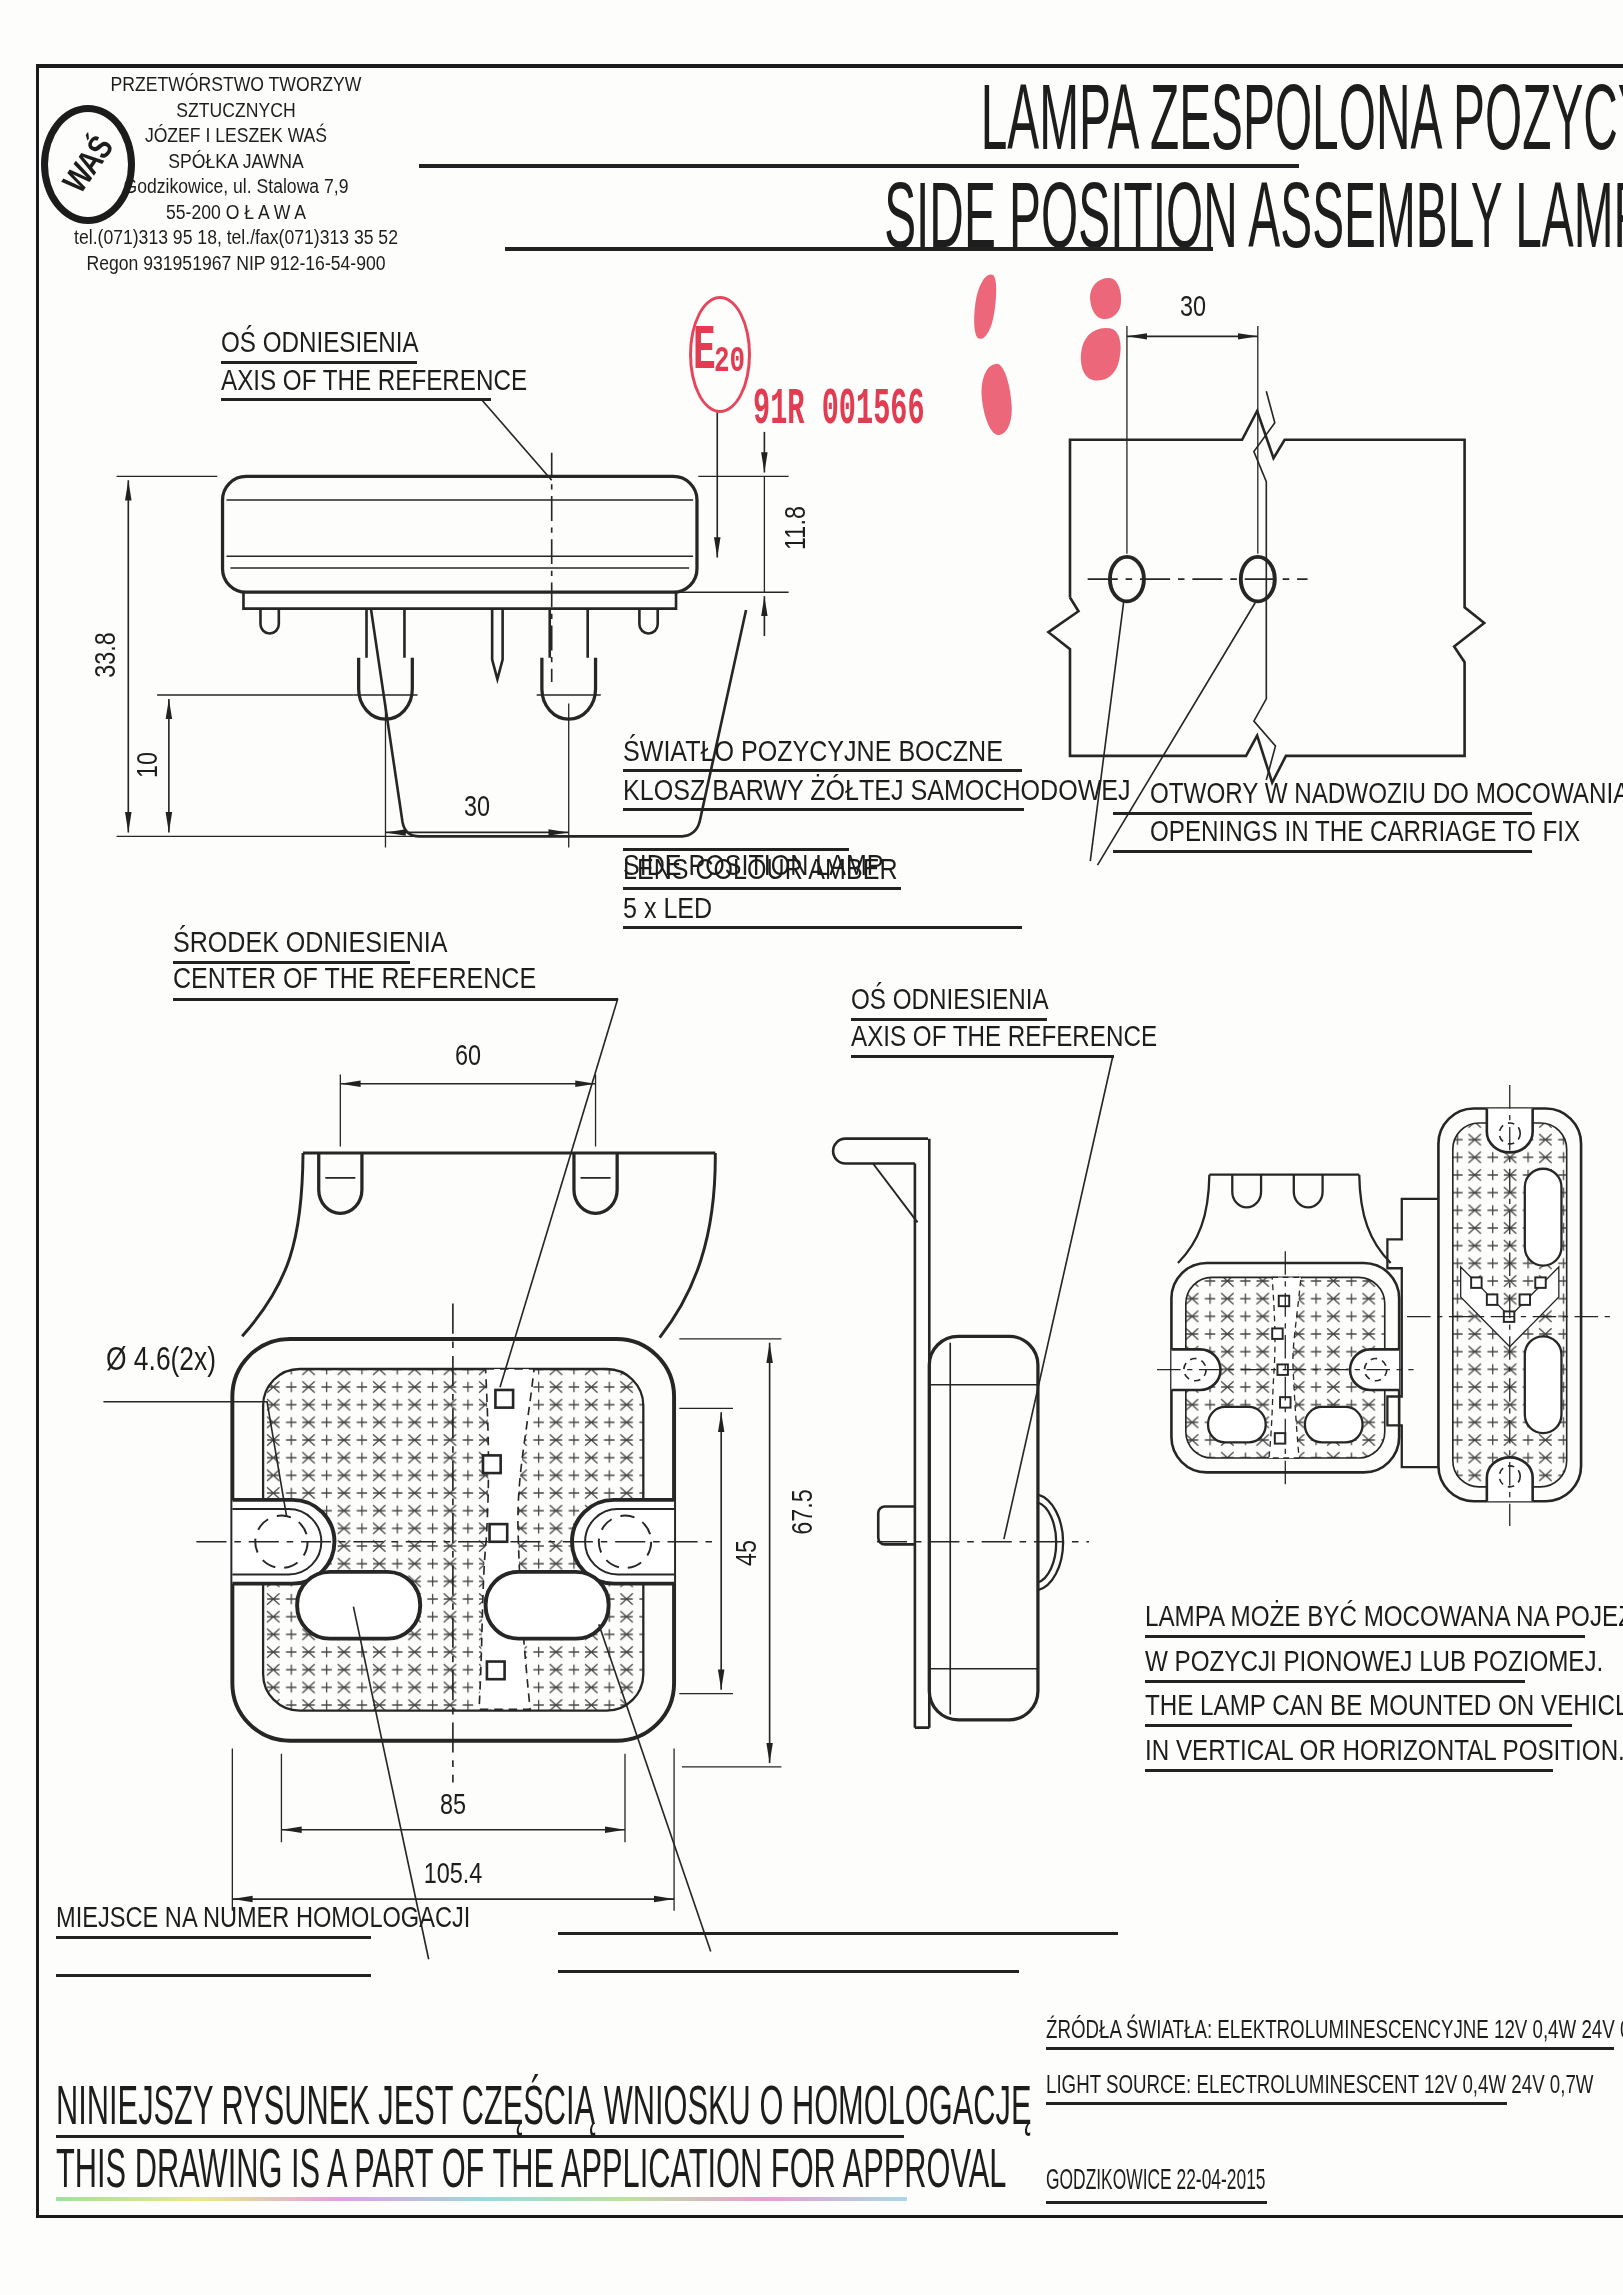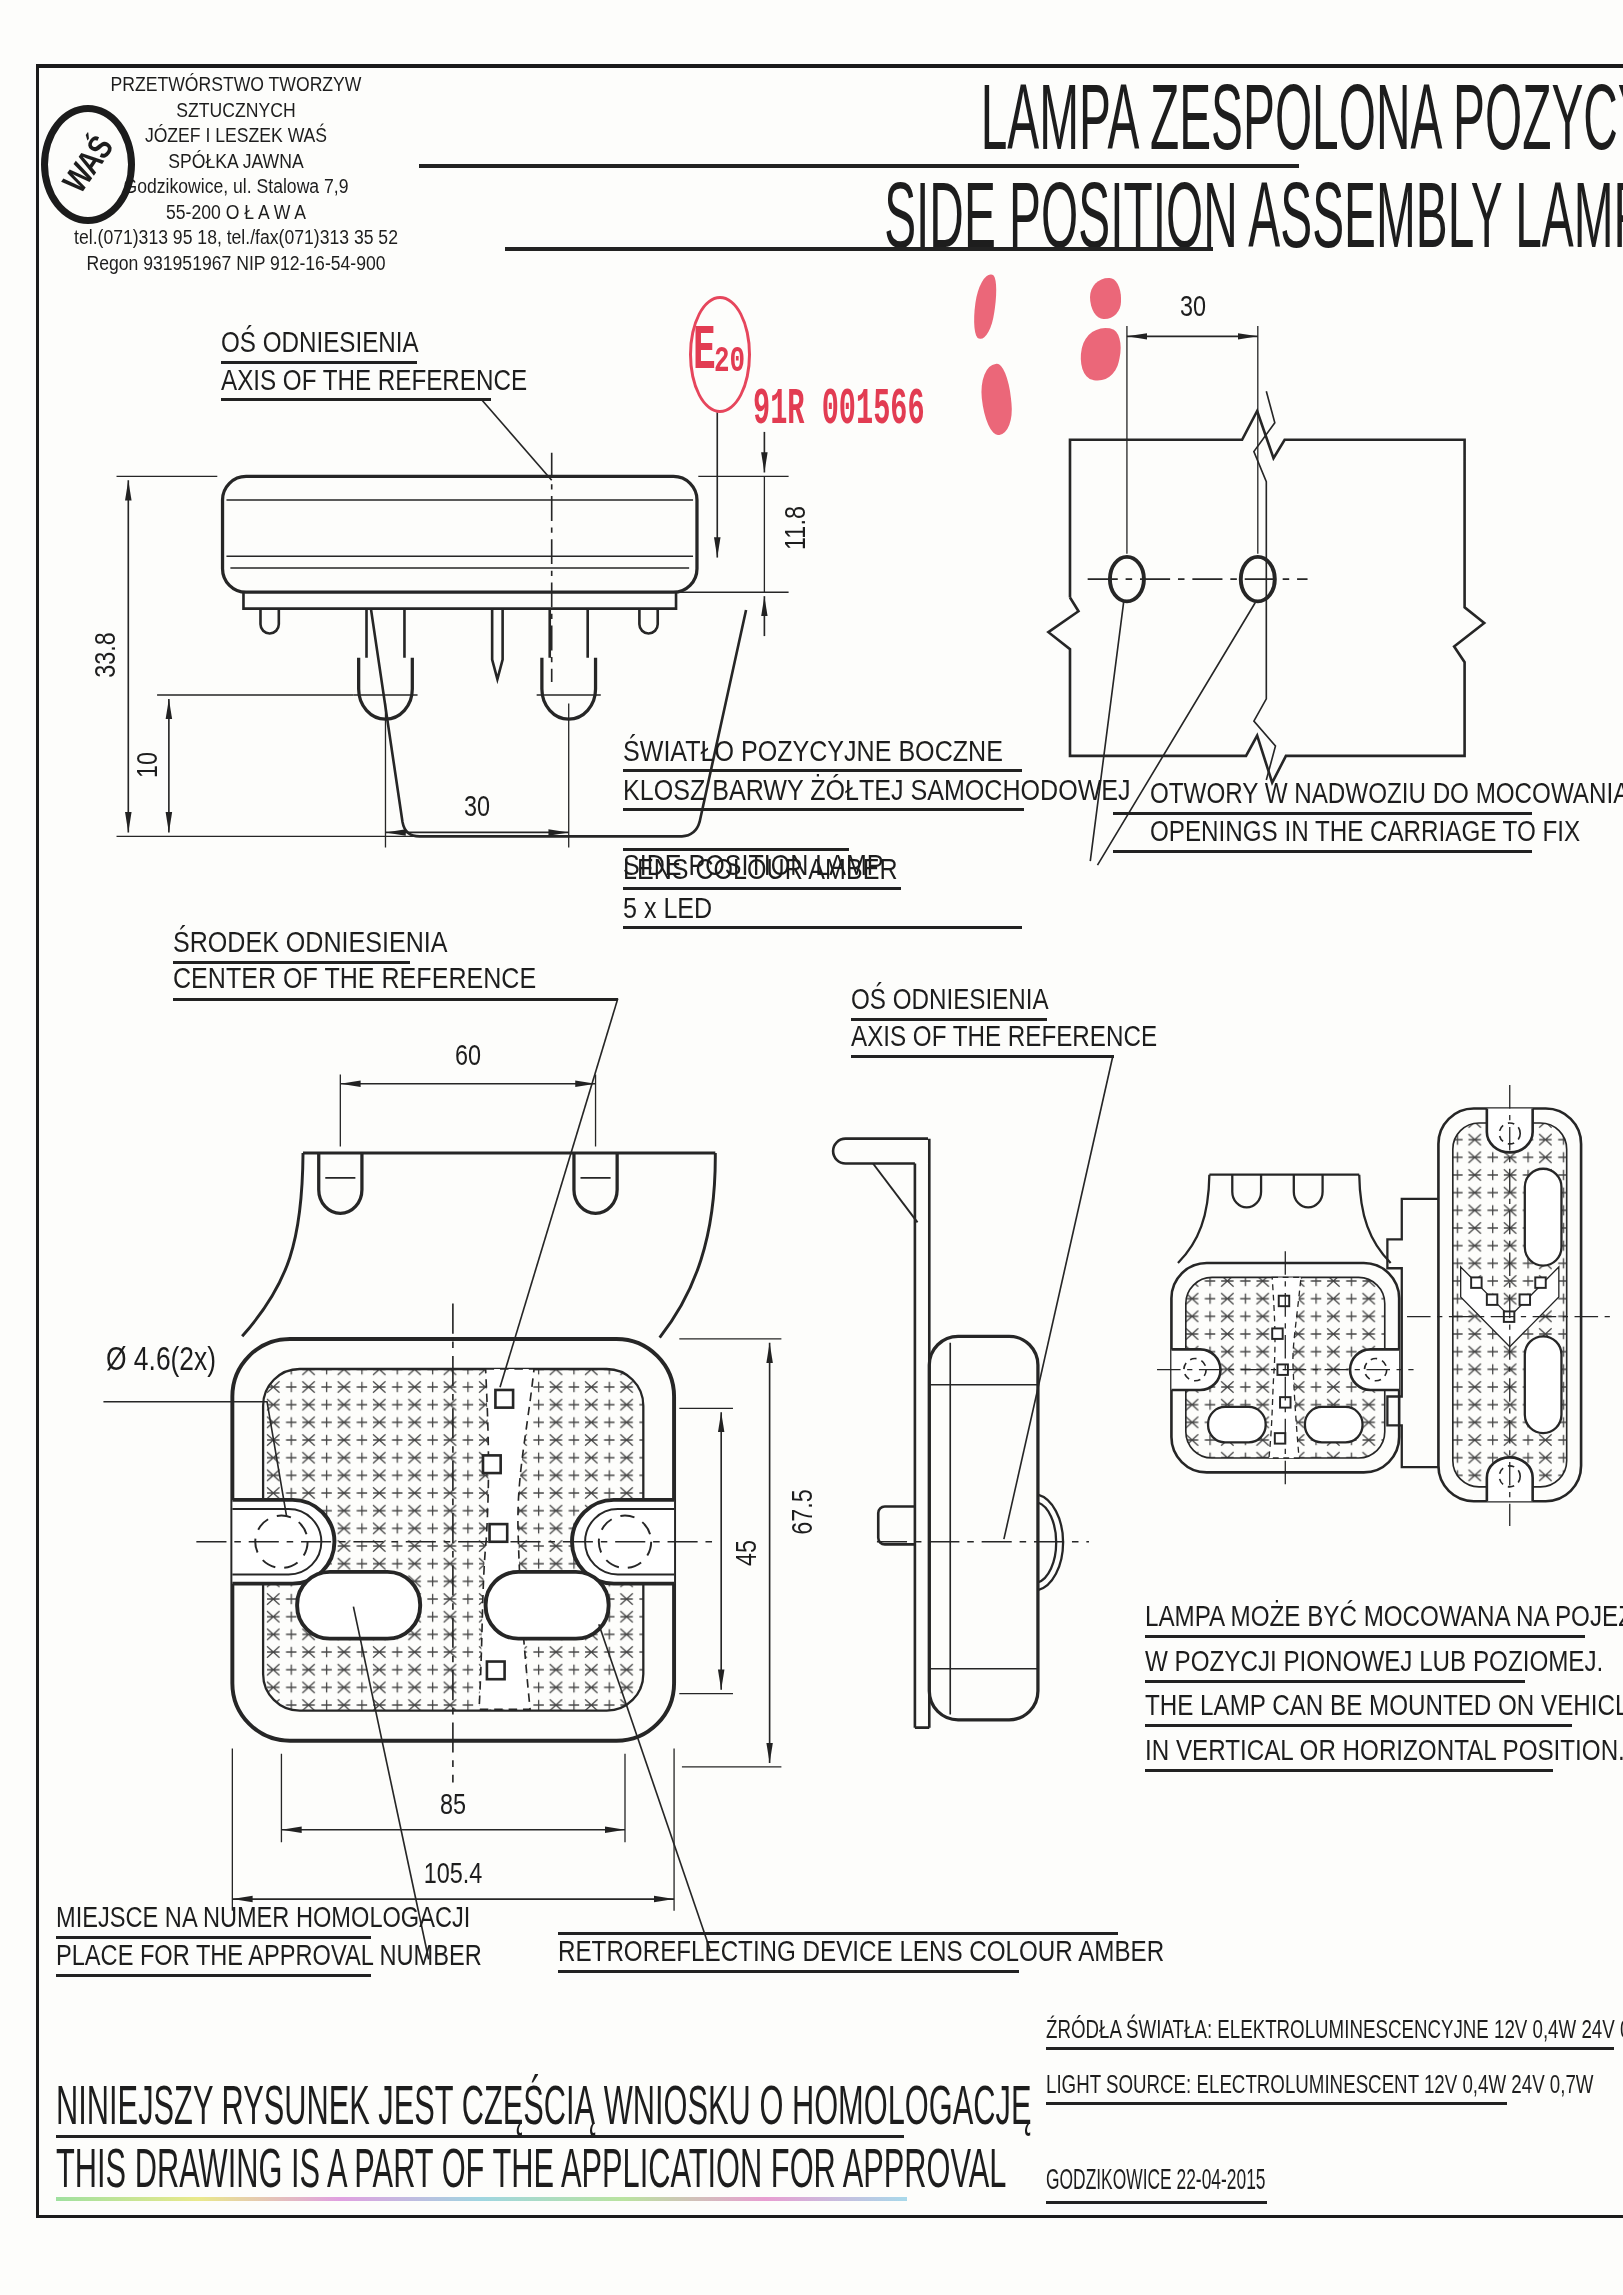--- a/index.html
+++ b/index.html
@@ -270,27 +270,23 @@
   <div class="t ann" style="left:1145px;top:1690px;">
     <span class="sq" style="transform:scaleX(.82);">THE LAMP CAN BE MOUNTED ON VEHICLE</span></div>
   <div class="ul" style="left:1145px;top:1724px;width:427px;"></div>
   <div class="t ann" style="left:1145px;top:1735px;">
     <span class="sq" style="transform:scaleX(.82);">IN VERTICAL OR HORIZONTAL POSITION.</span></div>
   <div class="ul" style="left:1145px;top:1769px;width:408px;"></div>
 
   <div class="t ann" style="left:56px;top:1902px;">
     <span class="sq" style="transform:scaleX(.8);">MIEJSCE NA NUMER HOMOLOGACJI</span></div>
   <div class="ul" style="left:56px;top:1936px;width:315px;"></div>
-  <div class="t ann" style="left:56px;top:1940px;">
-    <span class="sq" style="transform:scaleX(.8);">PLACE FOR THE APPROVAL NUMBER</span></div>
   <div class="ul" style="left:56px;top:1974px;width:315px;"></div>
 
   <div class="ul" style="left:558px;top:1932px;width:560px;"></div>
-  <div class="t ann" style="left:558px;top:1936px;">
-    <span class="sq" style="transform:scaleX(.82);">RETROREFLECTING DEVICE LENS COLOUR AMBER</span></div>
   <div class="ul" style="left:558px;top:1970px;width:461px;"></div>
 
   <div class="t dim rot" style="left:105px;top:655px;"><span class="sqm" style="transform:scaleX(.78);">33.8</span></div>
   <div class="t dim rot" style="left:147px;top:765px;"><span class="sqm" style="transform:scaleX(.78);">10</span></div>
   <div class="t dim mid" style="left:477px;top:806px;"><span class="sqm" style="transform:scaleX(.78);">30</span></div>
   <div class="t dim rot" style="left:795px;top:528px;"><span class="sqm" style="transform:scaleX(.78);">11.8</span></div>
   <div class="t dim mid" style="left:1193px;top:306px;"><span class="sqm" style="transform:scaleX(.78);">30</span></div>
   <div class="t dim mid" style="left:468px;top:1055px;"><span class="sqm" style="transform:scaleX(.78);">60</span></div>
   <div class="t dim" style="left:106px;top:1342px;font-size:33px;"><span class="sq" style="transform:scaleX(.8);">Ø 4.6(2x)</span></div>
   <div class="t dim rot" style="left:802px;top:1512px;"><span class="sqm" style="transform:scaleX(.78);">67.5</span></div>

